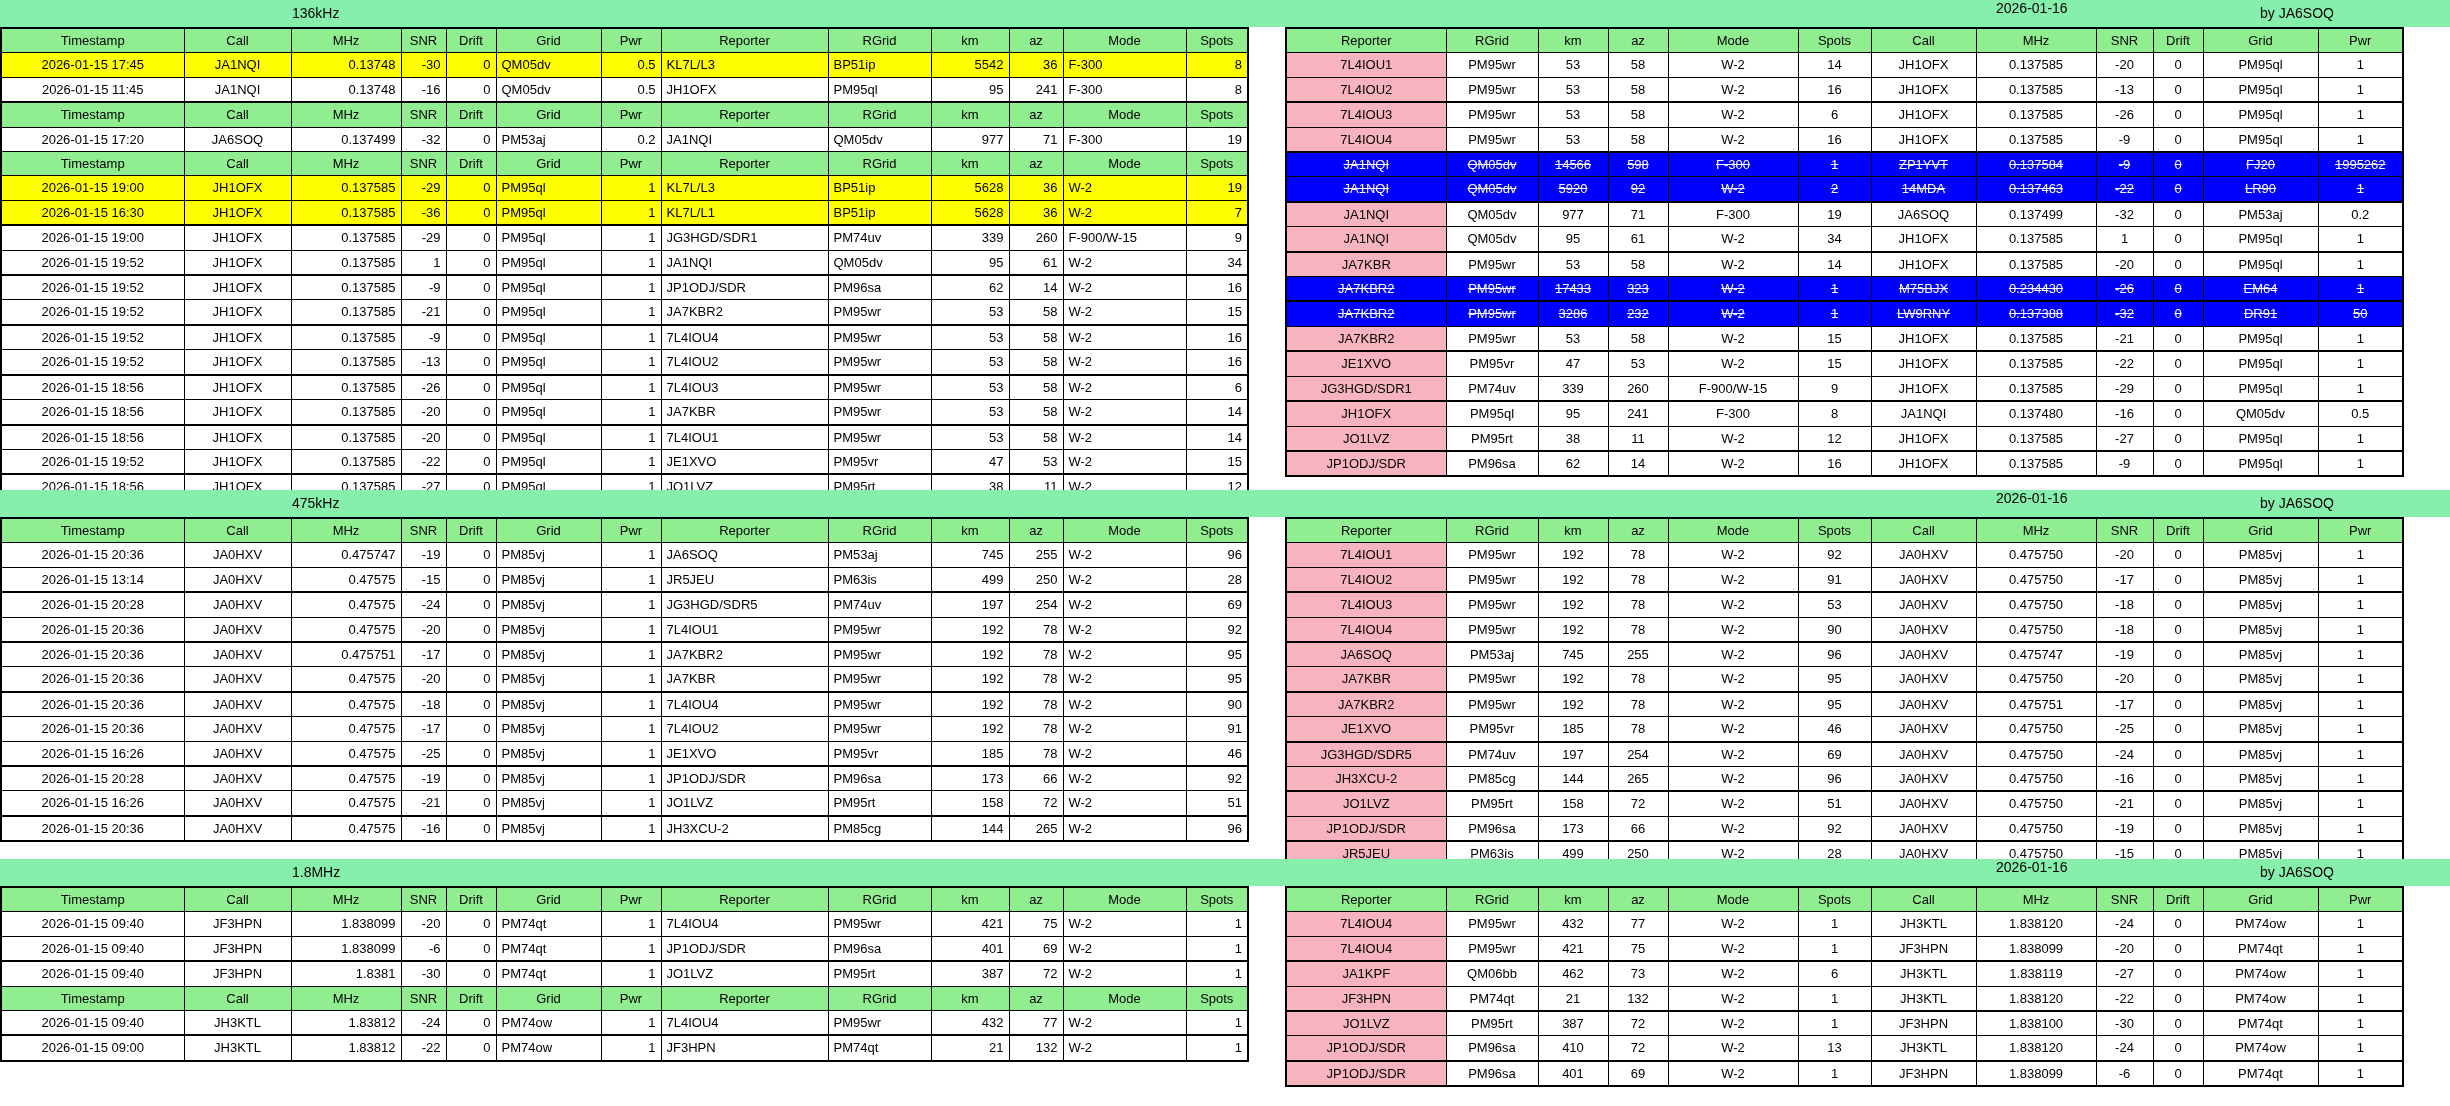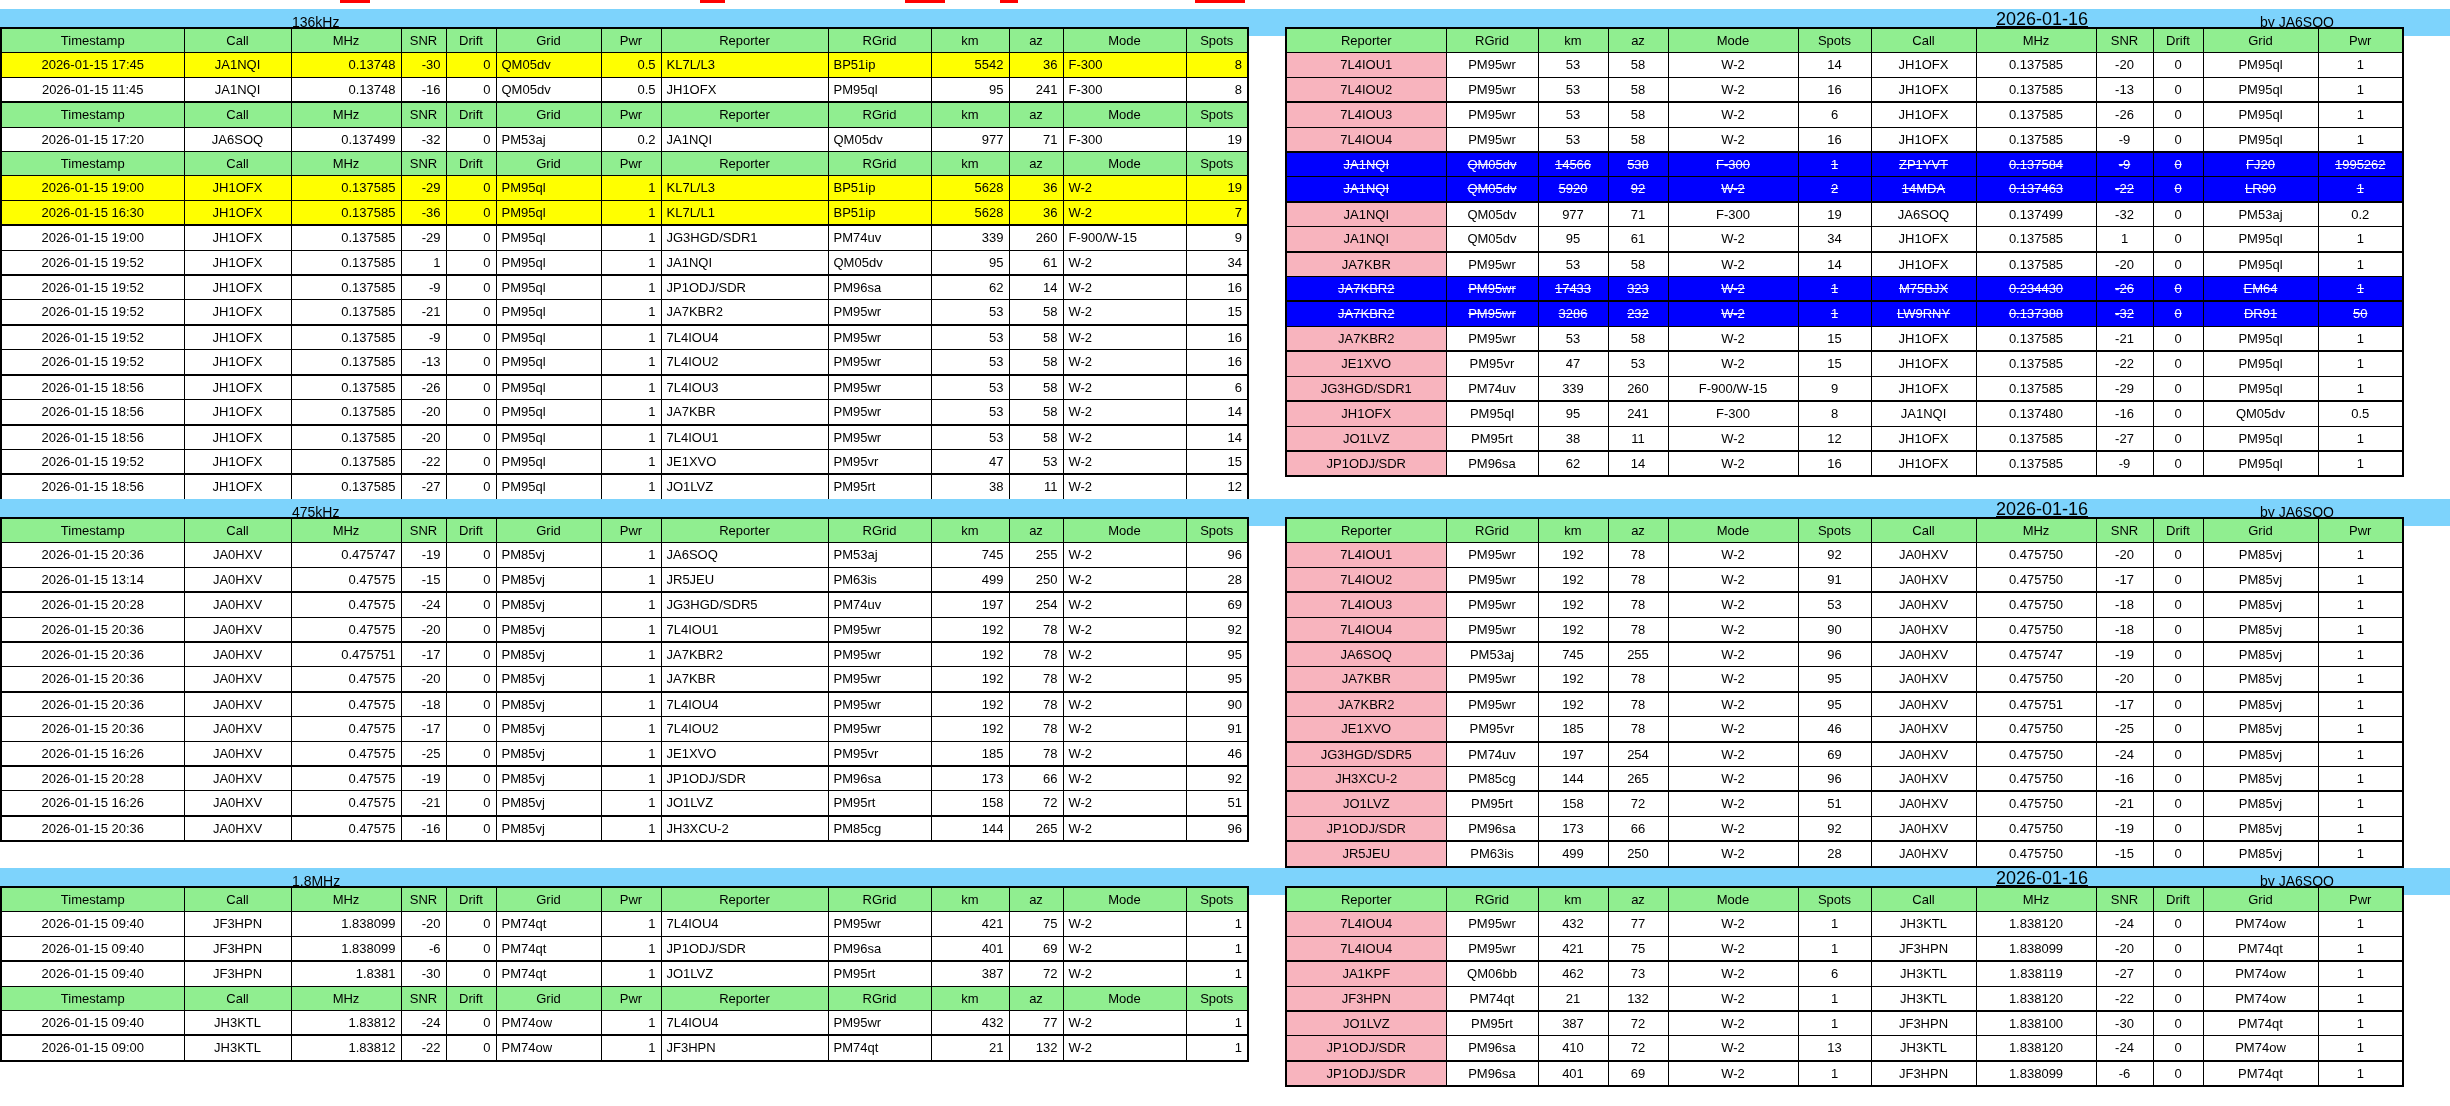--- a/index.html
+++ b/index.html
@@ -1,20 +1,20 @@
 <!DOCTYPE html>
 <html><head>
 <meta charset="utf-8">
 <style>
   html,body{margin:0;padding:0;background:#fff;}
   #shot{position:relative;width:2450px;height:1106px;background:#ffffff;
         font-family:"Liberation Sans",sans-serif;font-size:13px;color:#000;overflow:hidden;}
-  .band{position:absolute;left:0;width:2450px;height:27px;background:#7dd3fc;margin-top:9px;}
+  .band{position:absolute;left:0;width:2450px;height:27px;background:#86efac;}
   .band-label{position:absolute;left:292px;top:5px;font-size:14px;}
-  .band-date{position:absolute;left:1996px;top:0;font-size:18px;text-decoration:underline;}
+  .band-date{position:absolute;left:1996px;top:0;font-size:14px;}
   .band-by{position:absolute;left:2226px;top:5px;font-size:14px;padding-left:34px;}
   .redfrag{position:absolute;top:0;height:3px;background:#FF0000;}
   table.spots{position:absolute;border-collapse:collapse;table-layout:fixed;background:#fff;border:2px solid #000;}
   table.spots td,table.spots th{border:1px solid #000;height:23.4px;line-height:23.4px;
         padding:0 5px;overflow:hidden;white-space:nowrap;font-weight:normal;font-size:13px;}
   table.spots th{background:#90EE90;text-align:center;padding:0 2px;}
   tr.ge td{border-bottom:2px solid #000;}
   tr.y td{background:#FFFF00;}
   tr.b td{background:#0000FF;color:#fff;text-decoration:line-through;}
   table.left-t td.c0,table.left-t td.c1{text-align:center;}
@@ -427,21 +427,21 @@
           <td class="c7">0.137585</td>
           <td class="c8">-9</td>
           <td class="c9">0</td>
           <td class="c10">PM95ql</td>
           <td class="c11">1</td>
         </tr>
         <tr class="b">
           <td class="c0">JA1NQI</td>
           <td class="c1">QM05dv</td>
           <td class="c2">14566</td>
-          <td class="c3">538</td>
+          <td class="c3">598</td>
           <td class="c4">F-300</td>
           <td class="c5">1</td>
           <td class="c6">ZP1YVT</td>
           <td class="c7">0.137584</td>
           <td class="c8">-9</td>
           <td class="c9">0</td>
           <td class="c10">FJ20</td>
           <td class="c11">1995262</td>
         </tr>
         <tr class="b ge">

